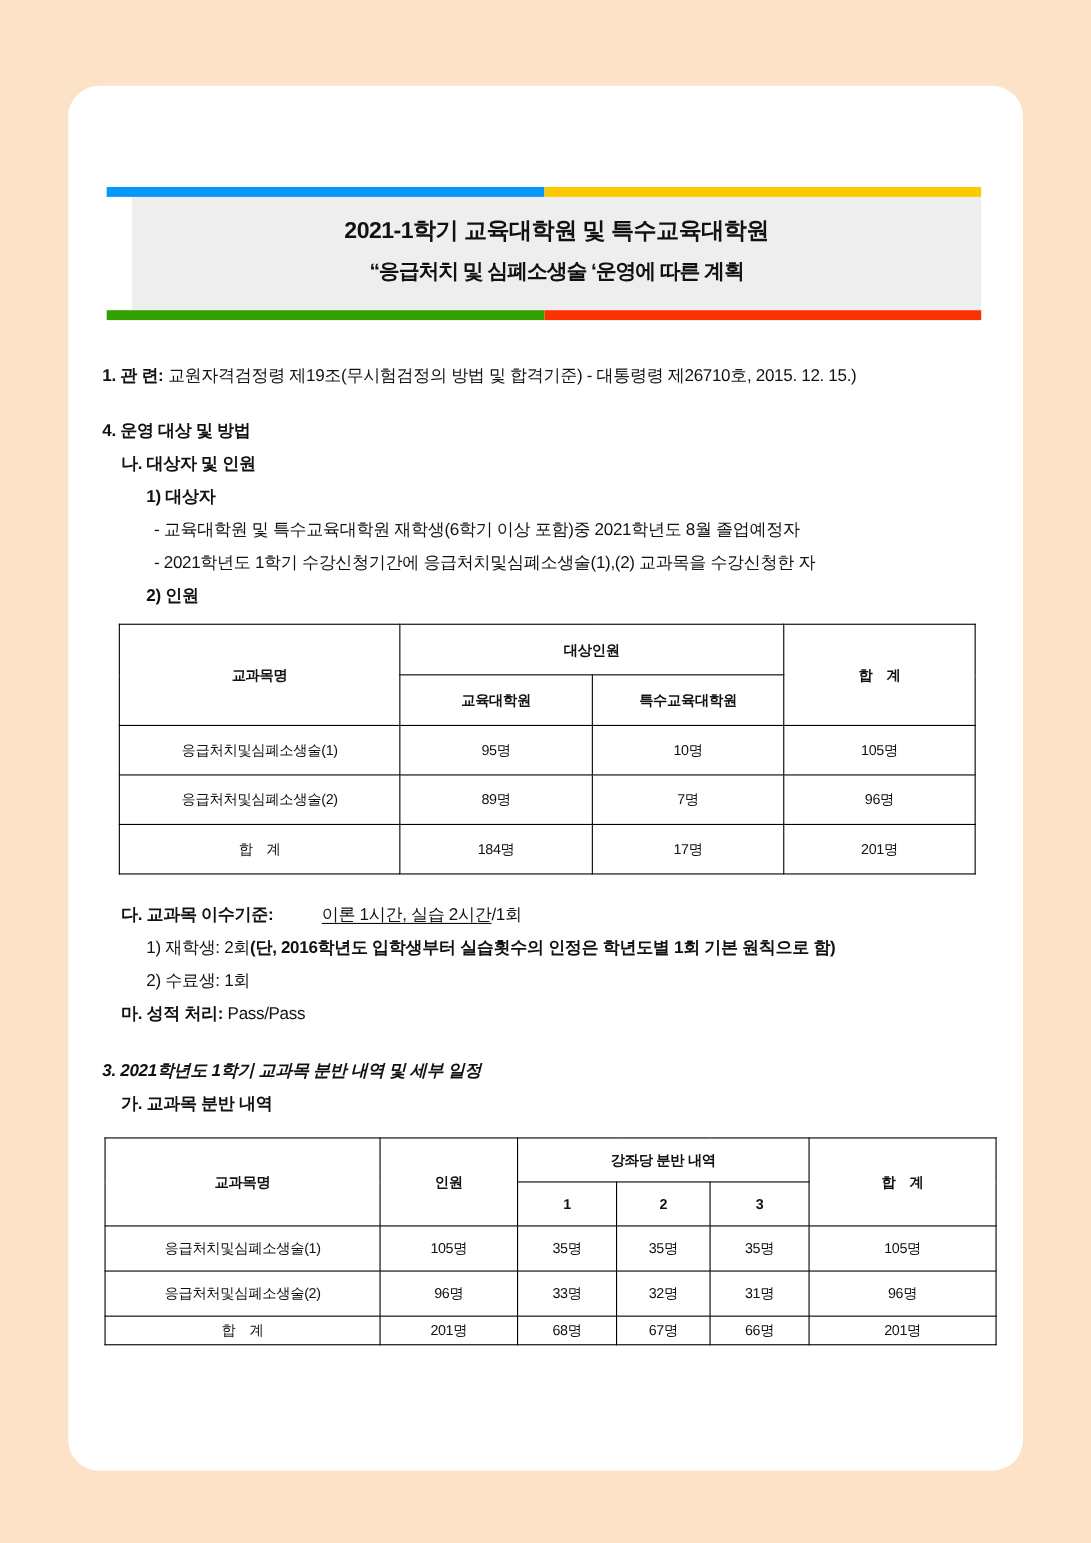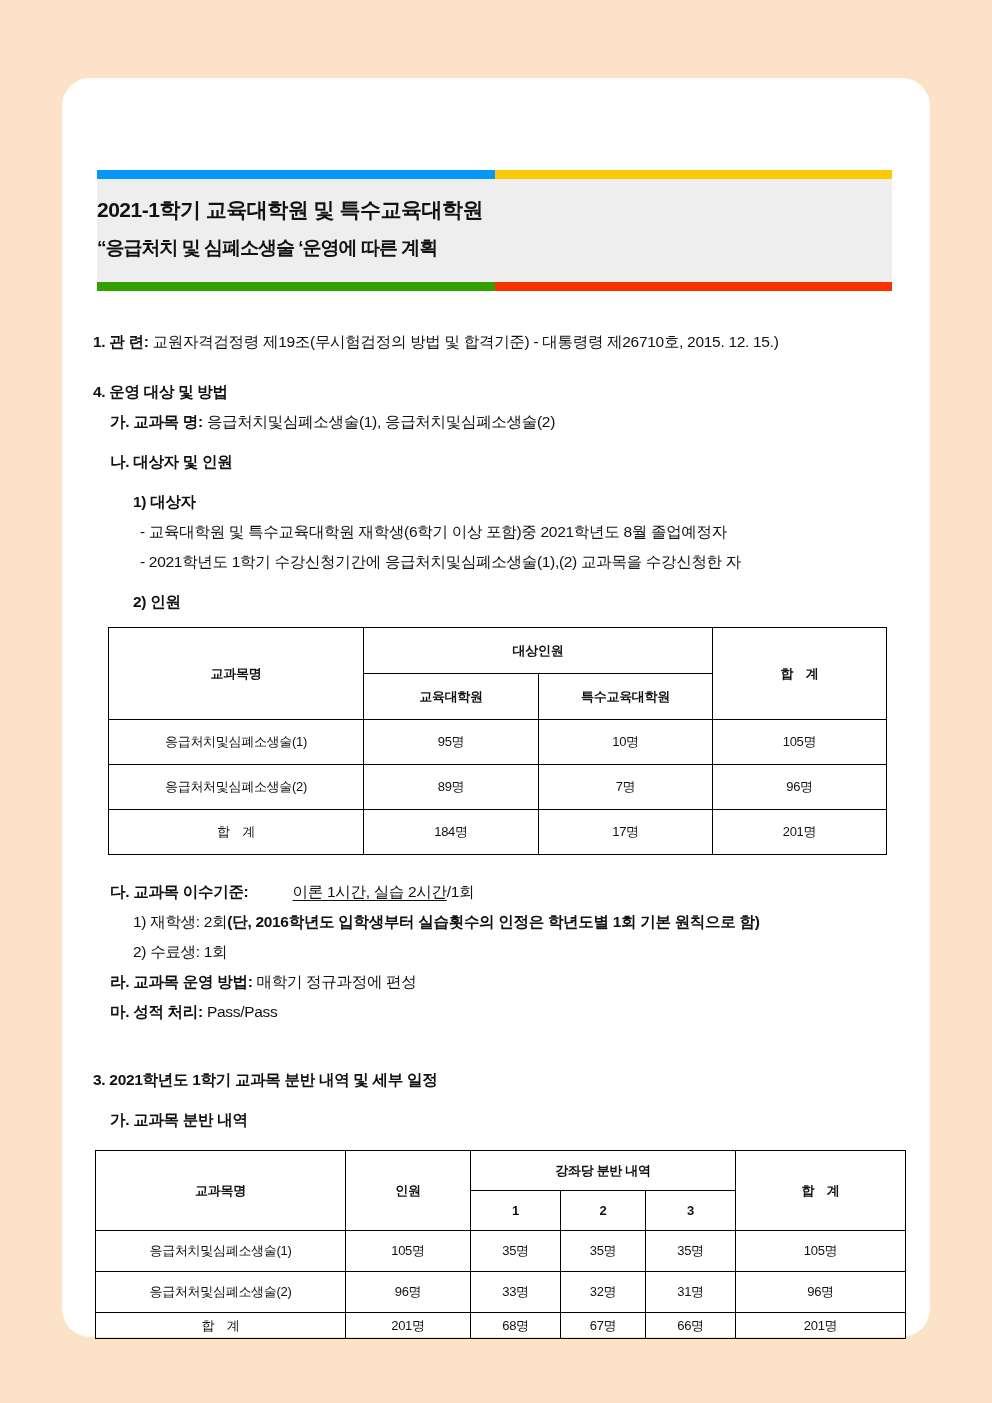--- a/index.html
+++ b/index.html
@@ -14,37 +14,39 @@
     position:absolute; left:62px; top:78px;
     width:868px; height:1259px;
     background:#ffffff; border-radius:28px;
   }
   
   .banner { margin:92px 38px 0 35px; }
   .bar { height:9px; display:flex; }
   .bar > div { flex:1; }
   .banner-body {
     background:#eeeeee;
+    text-align:center;
     padding:18px 0 17px 0;
+    margin-left:23px;
   }
   .title1 { font-size:21px; font-weight:bold; letter-spacing:-0.5px; line-height:26px; }
   .title2 { font-size:19px; font-weight:bold; letter-spacing:-1px; line-height:34px; margin-top:8px; }
   
   .doc { margin:36px 26px 0 31px; font-size:15.5px; letter-spacing:-0.3px; }
   .line { line-height:30px; white-space:pre-wrap; }
   .ind1 { padding-left:0; }
   .ind2 { padding-left:17px; }
   .ind3 { padding-left:40px; }
   .ind4 { padding-left:47px; }
-  .b { font-weight:bold;margin-top:10px; }
+  .b { font-weight:bold; }
   .u { text-decoration:underline; text-underline-offset:3px;margin-left:40px; }
   .gap-sect { margin-top:20px; }
   .gap-table { margin-top:10px; }
   .gap-after-table { margin-top:22px; }
-  .gap-sect3 { margin-top:38px; }
+  .gap-sect3 { margin-top:22px;font-style:italic; }
   
   table { border-collapse:collapse; table-layout:fixed; }
   td { border:1.5px solid #000; text-align:center; vertical-align:middle;
        font-size:13px; letter-spacing:-0.3px; padding:0; overflow:hidden; }
   .th { font-weight:bold; }
   .tbl1 { width:778px; margin-left:15px; }
   .tbl1 .hrow td { height:45px; }
   .tbl1 .drow td { height:44px; }
   .tbl2 { width:810px; margin-left:2px; margin-top:15px; }
   .tbl2 .hrow td { height:39px; }
@@ -69,21 +71,20 @@
       <div style="background: rgb(51, 160, 2);"></div>
       <div style="background: rgb(250, 50, 0);"></div>
     </div>
   </div>
 
   <div class="doc">
 
     <div class="line ind1"><span class="b">1. 관 련:</span><span> 교원자격검정령 제19조(무시험검정의 방법 및 합격기준) - 대통령령 제26710호, 2015. 12. 15.)</span></div>
 
     <div class="line ind1 gap-sect b">4. 운영 대상 및 방법</div>
-    <div class="line ind2"><span class="b">가. 교과목 명:</span><span> 응급처치및심폐소생술(1), 응급처치및심폐소생술(2)</span></div>
     <div class="line ind2 b">나. 대상자 및 인원</div>
     <div class="line ind3 b">1) 대상자</div>
     <div class="line ind4">- 교육대학원 및 특수교육대학원 재학생(6학기 이상 포함)중 2021학년도 8월 졸업예정자</div>
     <div class="line ind4">- 2021학년도 1학기 수강신청기간에 응급처치및심폐소생술(1),(2) 교과목을 수강신청한 자</div>
     <div class="line ind3 b">2) 인원</div>
 
     <table class="tbl1 gap-table">
       <colgroup>
         <col style="width:255px">
           <col style="width:175px">
@@ -117,21 +118,20 @@
         <td>184명</td>
         <td>17명</td>
         <td>201명</td>
       </tr>
     </tbody>
       </table>
 
     <div class="line ind2 gap-after-table"><span class="b">다. 교과목 이수기준:</span><span> </span><span class="u">이론 1시간, 실습 2시간</span><span>/1회</span></div>
     <div class="line ind3"><span>1) 재학생: 2회</span><span class="b">(단, 2016학년도 입학생부터 실습횟수의 인정은 학년도별 1회 기본 원칙으로 함)</span></div>
     <div class="line ind3">2) 수료생: 1회</div>
-    <div class="line ind2"><span class="b">라. 교과목 운영 방법:</span><span> 매학기 정규과정에 편성</span></div>
     <div class="line ind2"><span class="b">마. 성적 처리:</span><span> Pass/Pass</span></div>
 
     <div class="line ind1 gap-sect3 b">3. 2021학년도 1학기 교과목 분반 내역 및 세부 일정</div>
     <div class="line ind2 b">가. 교과목 분반 내역</div>
 
     <table class="tbl2">
       <colgroup>
         <col style="width:250px">
           <col style="width:125px">
           <col style="width:90px">

